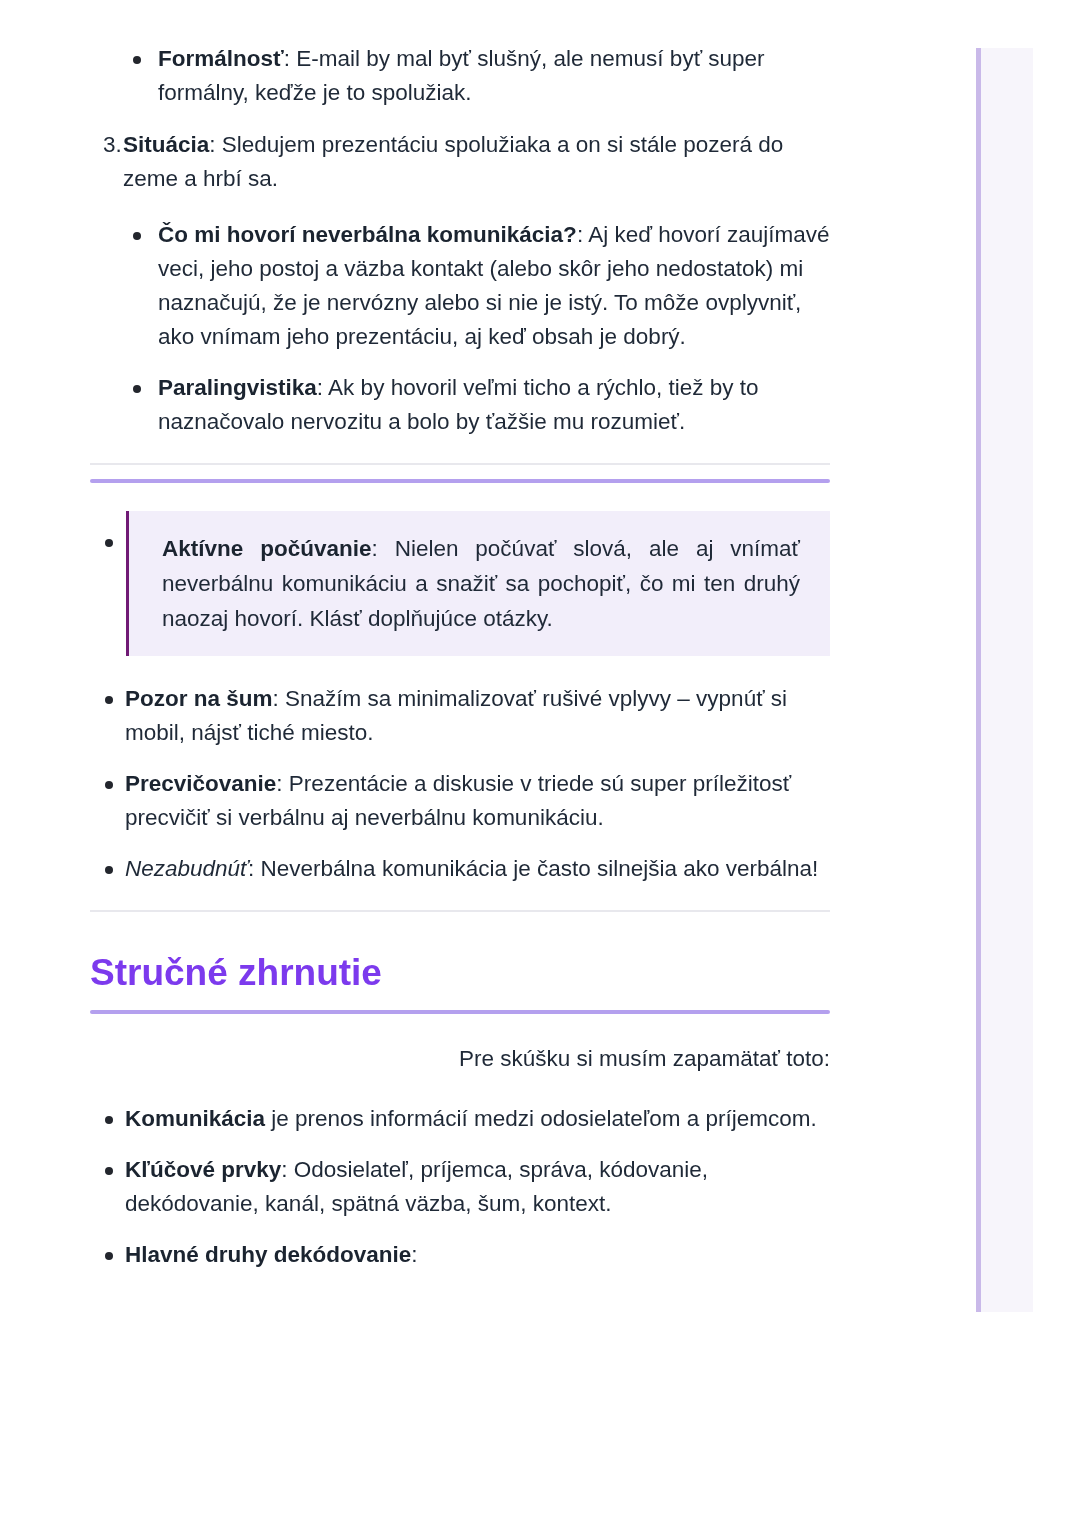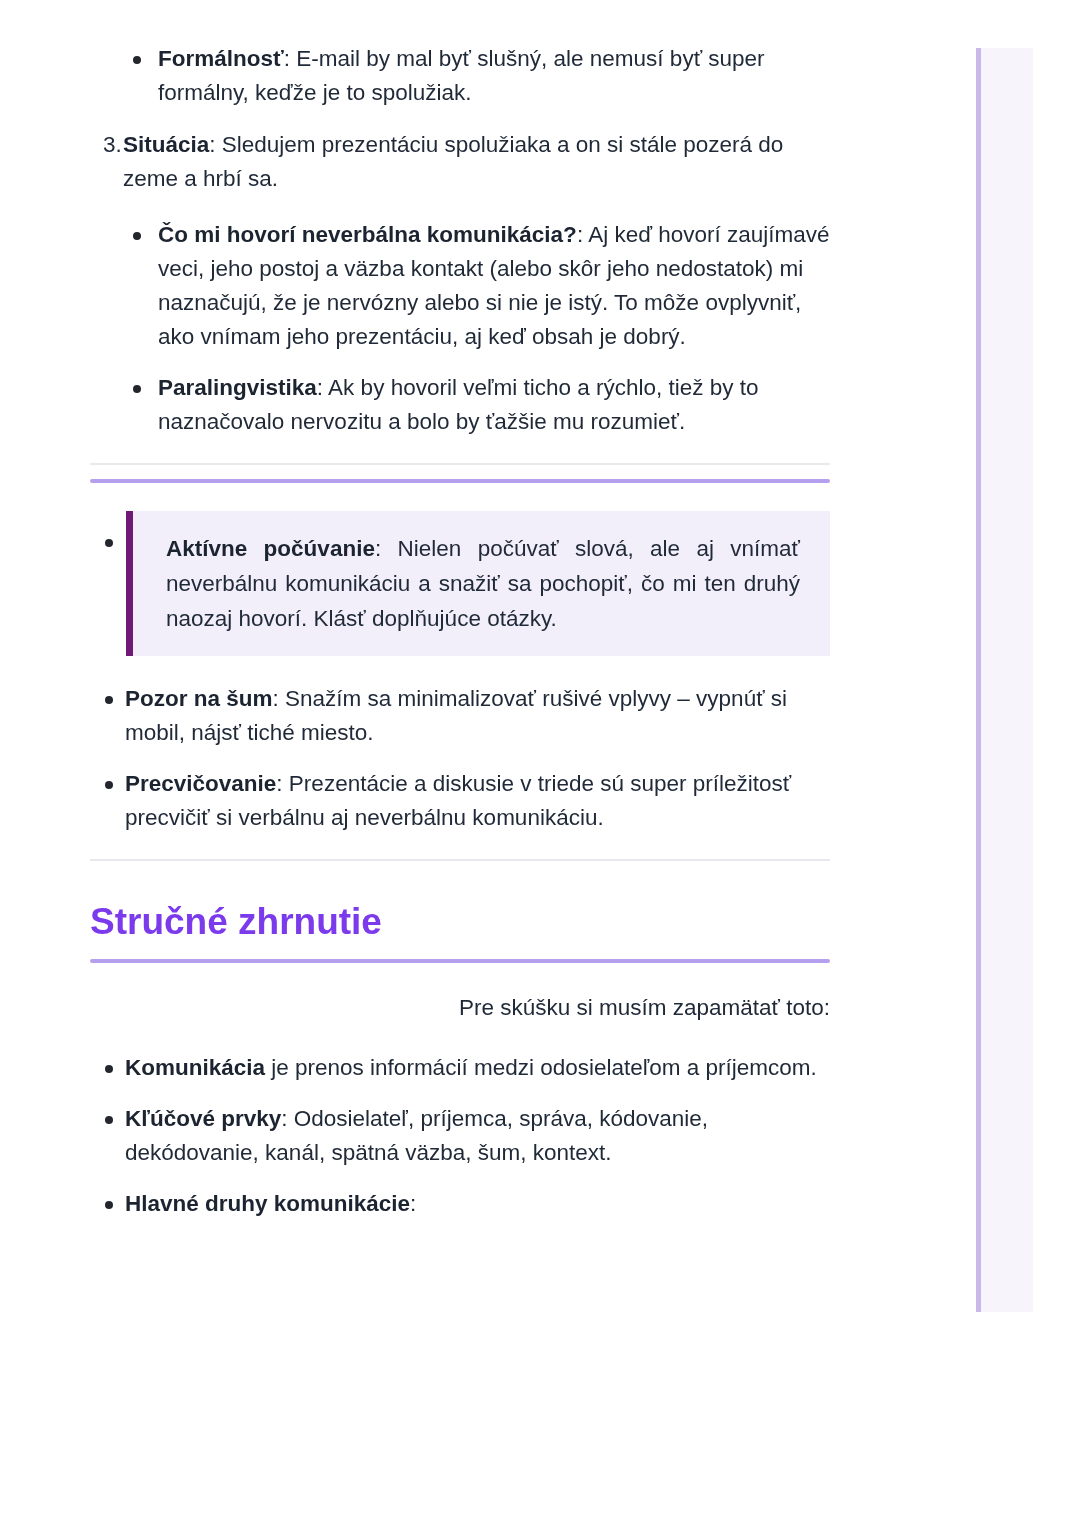--- a/index.html
+++ b/index.html
@@ -78,21 +78,21 @@
     background: #b4a0ee;
     border-radius: 2px;
     margin-top: 14px;
   }
   .callout-row { display: flex; margin-top: 28px; }
   .callout-row .dot { margin-top: 28px; }
   .callout-box {
     flex: 1 1 auto;
     margin-left: 13px;
     background: #f2eefa;
-    border-left: 7px solid #701a75;
+    border-left: 3px solid #701a75;
     padding: 20px 30px 20px 33px;
     text-align: justify;
     line-height: 35px;
   }
   .intro { margin-top: 28px; text-align: right; }
   .list { margin-top: 26px; }
 </style>
 </head>
 <body>
 
@@ -136,41 +136,45 @@
 
     <div class="list">
       <div class="li">
         <span class="dot"></span>
         <p class="txt"><b class="lead">Pozor na šum</b><span>: Snažím sa minimalizovať rušivé vplyvy – vypnúť si mobil, nájsť tiché miesto.</span></p>
       </div>
       <div class="li">
         <span class="dot"></span>
         <p class="txt"><b class="lead">Precvičovanie</b><span>: Prezentácie a diskusie v triede sú super príležitosť precvičiť si verbálnu aj neverbálnu komunikáciu.</span></p>
       </div>
+      <div class="li">
+        <span class="dot"></span>
+        <p class="txt"><i class="lead-italic">Nezabudnúť</i><span>: Neverbálna komunikácia je často silnejšia ako verbálna!</span></p>
+      </div>
     </div>
 
     <div class="divider"></div>
 
     <h2 class="section-title">Stručné zhrnutie</h2>
     <div class="title-underline"></div>
 
     <p class="intro">Pre skúšku si musím zapamätať toto:</p>
 
     <div class="list">
       <div class="li">
         <span class="dot"></span>
         <p class="txt"><b class="lead">Komunikácia</b><span> je prenos informácií medzi odosielateľom a príjemcom.</span></p>
       </div>
       <div class="li">
         <span class="dot"></span>
         <p class="txt"><b class="lead">Kľúčové prvky</b><span>: Odosielateľ, príjemca, správa, kódovanie, dekódovanie, kanál, spätná väzba, šum, kontext.</span></p>
       </div>
       <div class="li">
         <span class="dot"></span>
-        <p class="txt"><b class="lead">Hlavné druhy komunikácie</b><span>:</span></p>
+        <p class="txt"><b class="lead">Hlavné druhy dekódovanie</b><span>:</span></p>
       </div>
     </div>
 
   </div>
 
   <div class="footer-credit">(c) Knowunity 2025</div>
 
 </div>
 
 </body></html>

